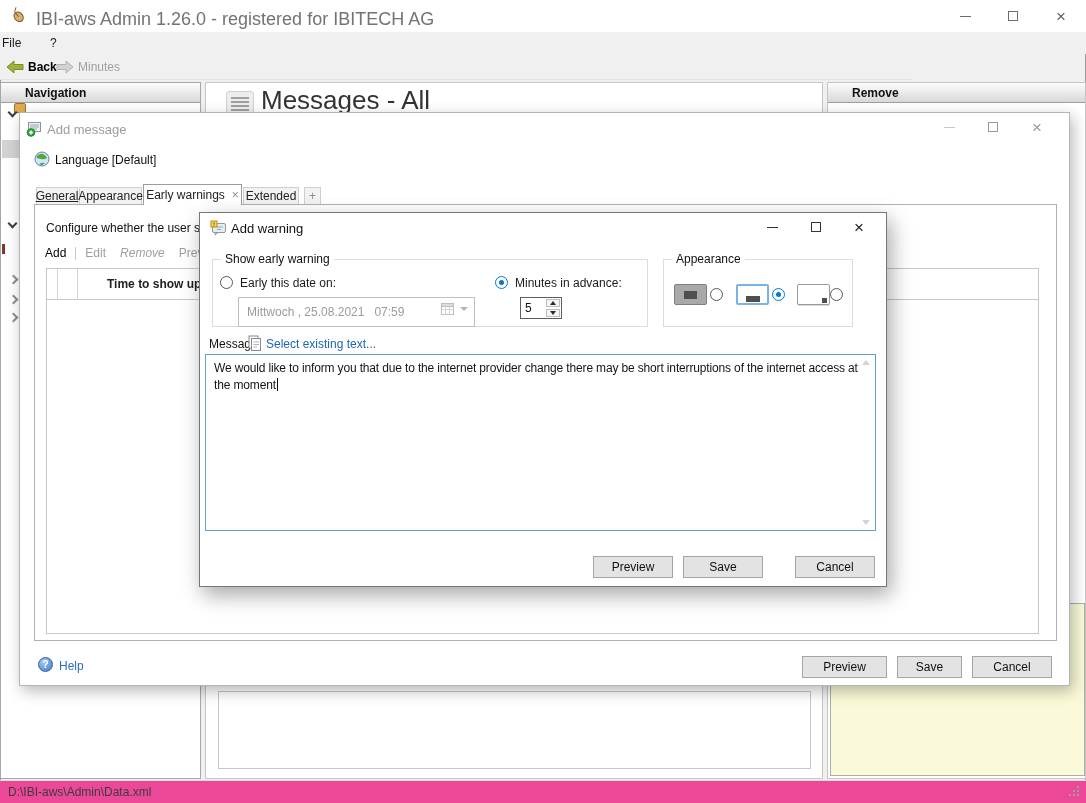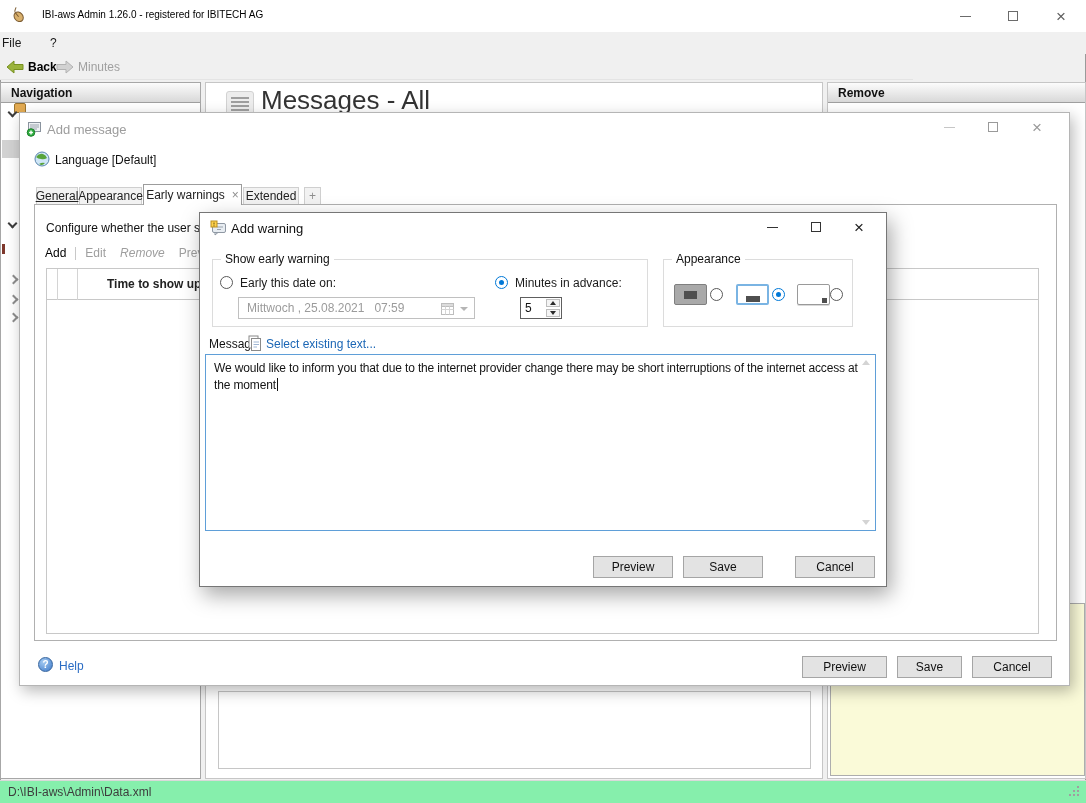--- a/index.html
+++ b/index.html
@@ -7,41 +7,41 @@
   #screen {
     position:relative; width:1086px; height:803px; overflow:hidden;
     background:#f0f0f0; font-family:"Liberation Sans","DejaVu Sans",sans-serif;
     font-size:12px; color:#1a1a1a; box-shadow: inset 0 0 0 1px #9a9a9a;
   }
   .abs { position:absolute; }
 
   
   #titlebar { left:0; top:0; width:1086px; height:32px; background:#fff; }
   #app-icon { left:10px; top:7px; width:17px; height:17px; }
-  #app-title { left:36px; top:9px; color:#000000; font-size:10px;margin-left:6px; }
+  #app-title { left:36px; top:9px; color:#737373; font-size:18px; }
   .winbtn { top:3px; width:40px; height:26px; display:flex; align-items:center; justify-content:center; }
   #mw-min { left:945px; } #mw-max { left:993px; } #mw-close { left:1041px; }
   .g-min { width:11px; height:1px; background:#6b6b6b; }
   .g-max { width:10px; height:10px; border:1px solid #6b6b6b; }
   .g-x::before { content:"×"; font-size:17px; color:#5f5f5f; line-height:1; }
 
   #menubar { left:0; top:32px; width:1086px; height:22px; background:#f0f0f0; }
   .menu-item { position:absolute; top:4px; color:#1a1a1a; }
   #menu-file { left:2px; } #menu-help { left:50px; }
 
   #toolbar2 { left:0; top:54px; width:913px; height:26px; background:#f0f0f0; border-bottom:1px solid #e4e4e4; }
   #btn-back { left:6px; top:3px; height:20px; display:flex; align-items:center; gap:4px; }
   #btn-forward { left:56px; top:3px; height:20px; display:flex; align-items:center; gap:4px; }
   #back-label { color:#000; font-weight:600; }
   #forward-label { color:#a0a0a0; }
 
   
   .panel-header { position:absolute; left:0; top:0; right:0; height:20px;
     background:linear-gradient(#fcfcfc,#d8d8d8); border-bottom:1px solid #9f9f9f;
-    font-weight:bold; padding:3px 10px; color:#111; }
+    font-weight:bold; padding:3px 24px; color:#111; }
   #nav-panel { left:0; top:82px; width:201px; height:697px; background:#fff; border:1px solid #a7a7a7; }
   #center-panel { left:205px; top:82px; width:618px; height:697px; background:#fff; border:1px solid #c6c6c6; }
   #right-panel { left:827px; top:82px; width:259px; height:697px; background:#fff; border:1px solid #c6c6c6; }
 
   
   #tree-sel-row { left:1px; top:57px; width:198px; height:18px; background:#d2d2d2; }
   .chev { width:7px; height:7px; border-right:2px solid #3d3d3d; border-bottom:2px solid #3d3d3d; }
   .chev.down { transform:rotate(45deg); }
   .chev.right { transform:rotate(-45deg); border-color:#8f8f8f; }
   #chev1 { left:8px; top:26px; } #chev2 { left:8px; top:137px; }
@@ -52,21 +52,21 @@
   
   #content-burger { left:20px; top:8px; width:28px; height:26px; background:#ededed; border:1px solid #d2d2d2;
     border-radius:3px; padding:5px 4px; display:flex; flex-direction:column; gap:2px; }
   #content-burger i { display:block; height:2px; background:#9f9f9f; }
   #content-title { left:55px; top:2px; font-size:26px; color:#333; }
   #center-inner-box { left:12px; top:608px; width:593px; height:78px; border:1px solid #c6c6c6; background:#fff; }
 
   #note-yellow { left:2px; top:520px; width:255px; height:173px; background:#fafad8; border:1px solid #adadad; }
 
   
-  #statusbar { left:0; top:780px; width:1086px; height:23px; background:#86efac; border-top:1px solid #d9d9d9; }
+  #statusbar { left:0; top:780px; width:1086px; height:23px; background:#ec4899; border-top:1px solid #d9d9d9; }
   #status-path { left:8px; top:4px; color:#3d3d3d; }
   #resize-grip { right:5px; bottom:5px; width:12px; height:12px; }
   #resize-grip::before { content:""; position:absolute; left:0; top:0; width:2px; height:2px; background:transparent;
     box-shadow:8px 0 #9f9f9f, 4px 4px #9f9f9f, 8px 4px #9f9f9f, 0 8px #9f9f9f, 4px 8px #9f9f9f, 8px 8px #9f9f9f; }
 
   
   .dlg { background:#fff; }
   .dlg-btn { position:absolute; top:2px; width:34px; height:24px; display:flex; align-items:center; justify-content:center; }
   .btn { position:absolute; height:22px; background:#e3e3e3; border:1px solid #a5a5a5;
     display:flex; align-items:center; justify-content:center; color:#111; }
@@ -125,21 +125,21 @@
   #dw-icon { left:10px; top:7px; width:17px; height:16px; }
   #dw-title { left:31px; top:8px; color:#111; font-size:13px; }
   #dw-min { left:555px; } #dw-max { left:599px; } #dw-close { left:642px; }
   #dw-min .g-min { background:#333; }
   #dw-max .g-max { border-color:#333; }
   #dw-close .g-x::before { color:#222; }
 
   #dw-group1 { left:12px; top:46px; width:436px; height:68px; }
   #dw-radio-date { left:7px; top:16px; }
   #dw-lbl-date { position:absolute; left:27px; top:16px; }
-  #dw-datebox { position:absolute; left:25px; top:37px; width:237px; height:22px; border:1px solid #c0c0c0;
+  #dw-datebox { position:absolute; left:25px; top:37px; width:237px; height:30px; border:1px solid #c0c0c0;
     display:flex; align-items:center; color:#9b9b9b; padding-left:8px; white-space:pre; }
   #dw-cal { position:absolute; right:20px; top:4px; width:13px; height:13px; }
   #dw-datearrow { position:absolute; right:6px; top:9px; width:0; height:0;
     border-left:4px solid transparent; border-right:4px solid transparent; border-top:4px solid #b5b5b5; }
   #dw-radio-min { left:282px; top:16px; }
   #dw-lbl-min { position:absolute; left:302px; top:16px; }
   #dw-spin { position:absolute; left:307px; top:37px; width:42px; height:22px; border:1px solid #5e5e5e; display:flex; }
   #dw-spin-val { flex:1; padding:3px 0 0 4px; color:#111; }
   #dw-spin-btns { width:16px; display:flex; flex-direction:column; }
   .spin-cell { flex:1; margin:1px 1px; border:1px solid #bdbdbd; background:#f4f4f4;

